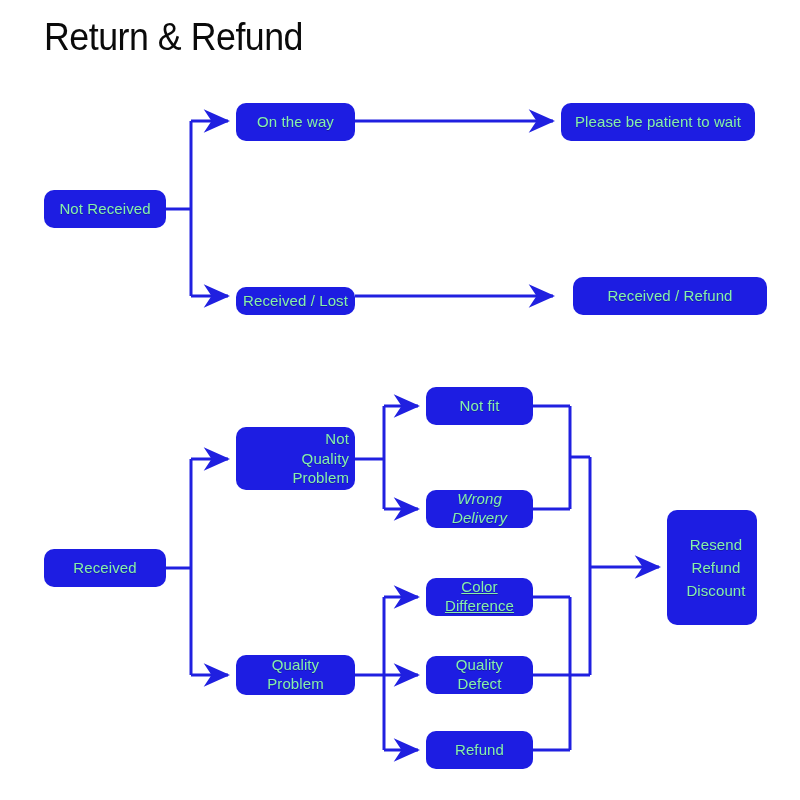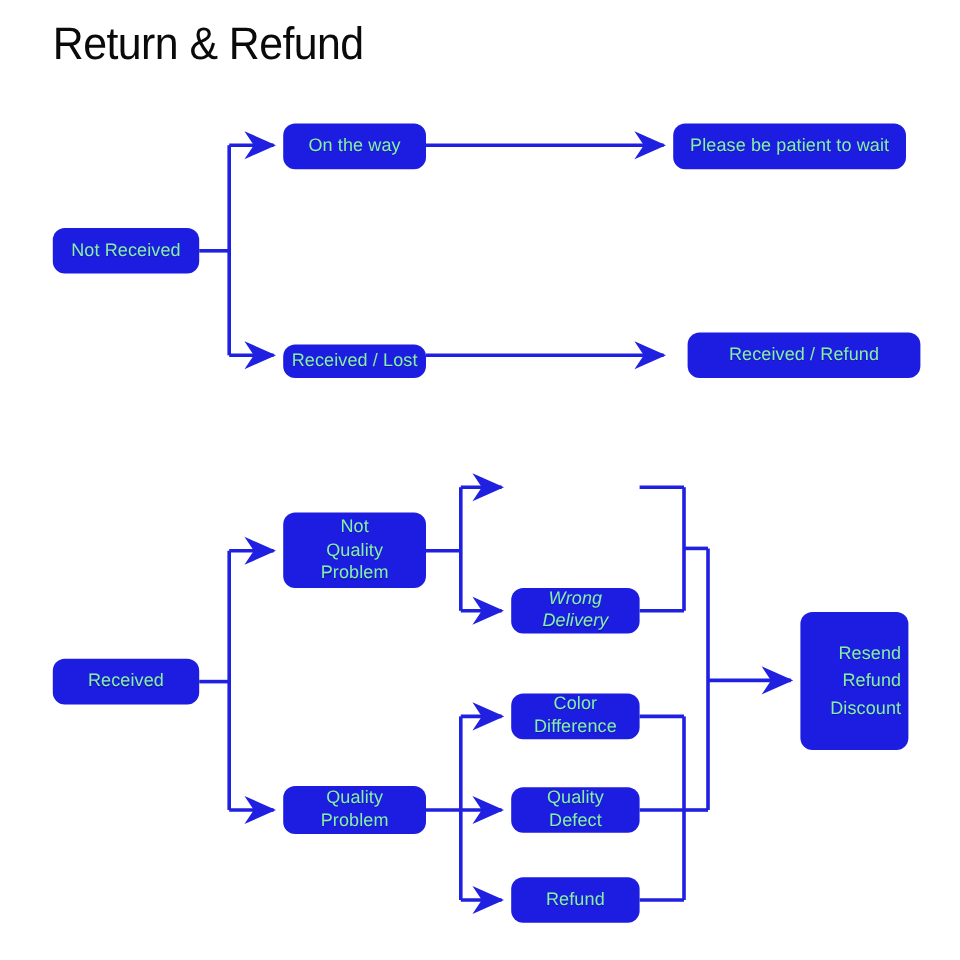--- a/index.html
+++ b/index.html
@@ -42,21 +42,21 @@
     line-height:1.25;
     letter-spacing:0.1px;
     box-sizing:border-box;
     padding:0 6px;
     text-shadow:0 1px 0 rgba(0,0,0,0.25);
     -webkit-font-smoothing:antialiased;
   }
   .node.multiline{ line-height:1.3; }
   .node.final{
     justify-content:flex-start;
-    text-align:right;
+    text-align:center;
     padding-left:14px;
     line-height:1.55;
   }
   .node span{display:block;width:100%;}
 </style>
 </head>
 <body>
 
 <div id="stage">
 
@@ -128,37 +128,40 @@
   </div>
 
   <div class="node" style="left:561px;top:277px;width:194px;height:38px;margin-left:12px;">
     <span>Received / Refund</span>
   </div>
 
   <div class="node" style="left:44px;top:549px;width:122px;height:38px;">
     <span>Received</span>
   </div>
 
-  <div class="node multiline" style="left:236px;top:427px;width:119px;height:63px;">
+  <div class="node multiline" style="left:236px;top:427px;width:119px;height:63px;text-align:right;">
     <div style="width:100%">
       <span>Not</span>
       <span>Quality Problem</span>
     </div>
   </div>
 
   <div class="node" style="left:236px;top:655px;width:119px;height:40px;">
     <span>Quality Problem</span>
   </div>
 
+  <div class="node" style="left:426px;top:387px;width:107px;height:38px;">
+    <span>Not fit</span>
+  </div>
 
   <div class="node" style="left:426px;top:490px;width:107px;height:38px;font-style:italic;">
     <span>Wrong Delivery</span>
   </div>
 
-  <div class="node" style="left:426px;top:578px;width:107px;height:38px;">
+  <div class="node" style="left:426px;top:578px;width:107px;height:38px;text-decoration:underline;">
     <span>Color Difference</span>
   </div>
 
   <div class="node" style="left:426px;top:656px;width:107px;height:38px;text-align:center;">
     <span>Quality Defect</span>
   </div>
 
   <div class="node" style="left:426px;top:731px;width:107px;height:38px;">
     <span>Refund</span>
   </div>

